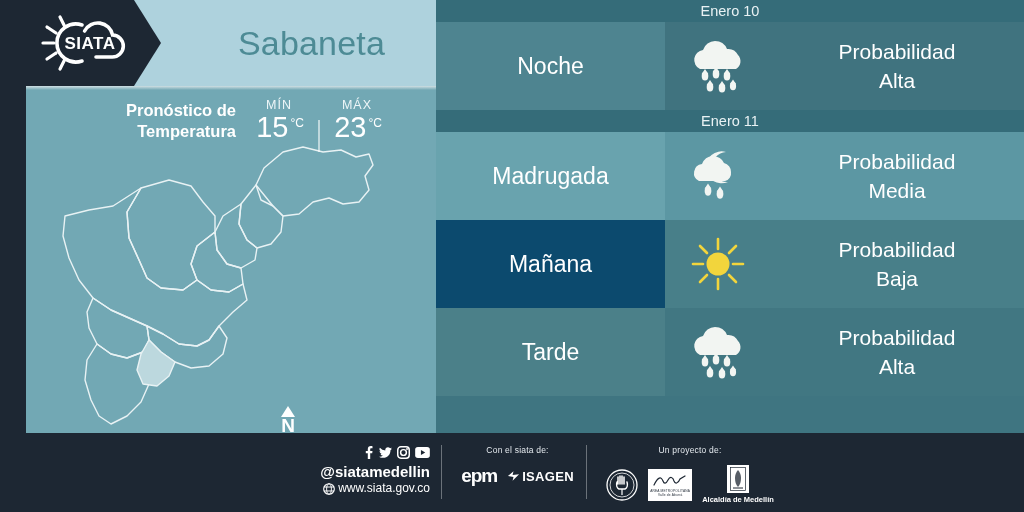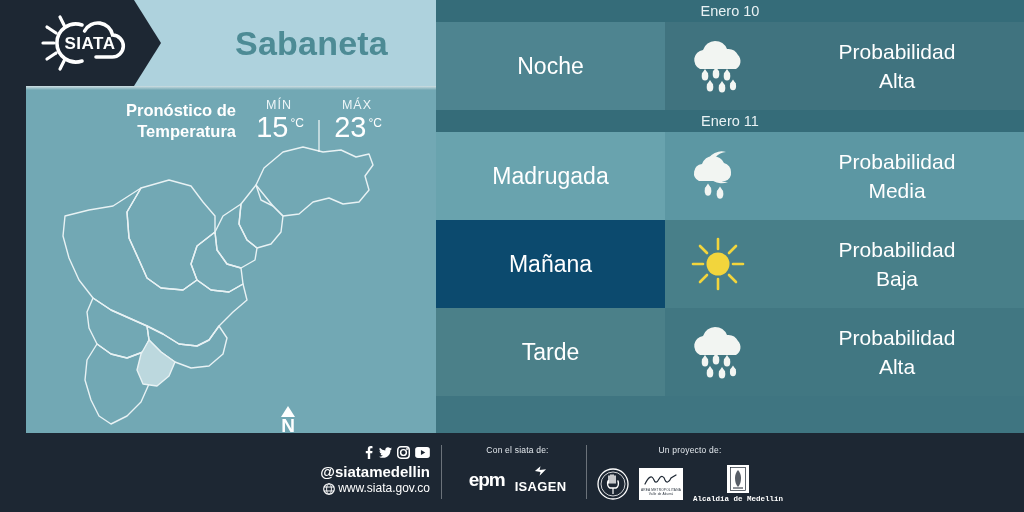--- a/index.html
+++ b/index.html
@@ -26,21 +26,21 @@
   .logo-flag{
     position:absolute; left:0; top:0; width:135px; height:86px;
     background:#1d2733;
     clip-path:polygon(0 0, 108px 0, 135px 43px, 108px 86px, 0 86px);
     z-index:3;
   }
   .logo-mark{ position:absolute; left:12px; top:10px; width:104px; height:66px; }
   .city-name{
     position:absolute; left:135px; top:0; width:301px; height:86px;
     display:flex; align-items:center; justify-content:center;
-    color:#4d8b95; font-size:34px; font-weight:bold; letter-spacing:.2px;
+    color:#4d8b95; font-size:34px; font-weight:normal; letter-spacing:.2px;
   }
 
   .temp-block{ position:absolute; left:60px; top:98px; width:300px; height:62px; z-index:4;}
   .temp-label{
     position:absolute; left:0; top:2px; width:150px;
     color:#ffffff; font-size:16.5px; font-weight:bold; line-height:21px;
     text-align:right;
   }
   .temp-vals{ position:absolute; left:162px; top:0; width:140px; height:58px; }
   .tcol{ position:absolute; top:0; width:62px; text-align:center; }
@@ -348,21 +348,21 @@
         <span>www.siata.gov.co</span>
       </div>
     </div>
 
     <div class="vsep" style="left:441px;"></div>
 
     <div class="support">
       <div class="small-cap">Con el siata de:</div>
       <div class="logo-row">
         <span class="epm-txt">epm</span>
-        <span style="display:flex;align-items:center;gap:2px;flex-direction:column;">
+        <span style="display:flex;align-items:center;gap:2px;">
           <svg width="13" height="12" viewBox="0 0 14 12">
             <path d="M1 6 L7 1 L6 5 L13 4 L6 11 L7 7 Z" fill="#fff"></path>
           </svg>
           <span class="isagen-txt">ISAGEN</span>
         </span>
       </div>
     </div>
 
     <div class="vsep" style="left:586px;"></div>
 
@@ -374,21 +374,21 @@
           <circle cx="16" cy="16" r="12" fill="none" stroke="#fff" stroke-width="0.8"></circle>
           <path d="M12 8 v7 M14 7 v8 M16 7 v8 M18 8 v7 M11 13 c-1 3 0 6 2 7 h6 c2 -1 3 -4 2 -7" stroke="#fff" stroke-width="1.5" fill="none" stroke-linecap="round"></path>
           <line x1="16" y1="20" x2="16" y2="26" stroke="#fff" stroke-width="1.2"></line>
         </svg>
         <span class="logo-box" style="width:44px;height:32px;display:flex;flex-direction:column;align-items:center;justify-content:center;">
           <svg width="38" height="16" viewBox="0 0 38 16">
             <path d="M3 12 c4 -8 7 -9 9 -4 c1 3 3 3 5 -1 c2 -4 5 -3 6 1 c1 3 4 3 6 -2 l5 -3" fill="none" stroke="#1d2733" stroke-width="1.2" stroke-linecap="round"></path>
           </svg>
           <span style="font-size:3.2px;color:#1d2733;letter-spacing:.2px;line-height:4px;text-align:center;">ÁREA METROPOLITANA<br>Valle de Aburrá</span>
         </span>
-        <span style="display:flex;flex-direction:column;align-items:center;font-family:Liberation Mono, monospace;">
+        <span style="display:flex;flex-direction:column;align-items:center;">
           <span class="logo-box" style="width:22px;height:28px;display:flex;align-items:center;justify-content:center;">
             <svg width="16" height="24" viewBox="0 0 16 24">
               <rect x="0.5" y="0.5" width="15" height="23" fill="none" stroke="#1d2733" stroke-width="0.7"></rect>
               <path d="M8 3 c-2 2 -3 5 -3 8 c0 4 1 7 3 9 c2 -2 3 -5 3 -9 c0 -3 -1 -6 -3 -8 Z" fill="#1d2733" opacity="0.75"></path>
               <line x1="3" y1="21" x2="13" y2="21" stroke="#1d2733" stroke-width="1"></line>
             </svg>
           </span>
           <span class="alc-cap">Alcaldía de Medellín</span>
         </span>
       </div>

